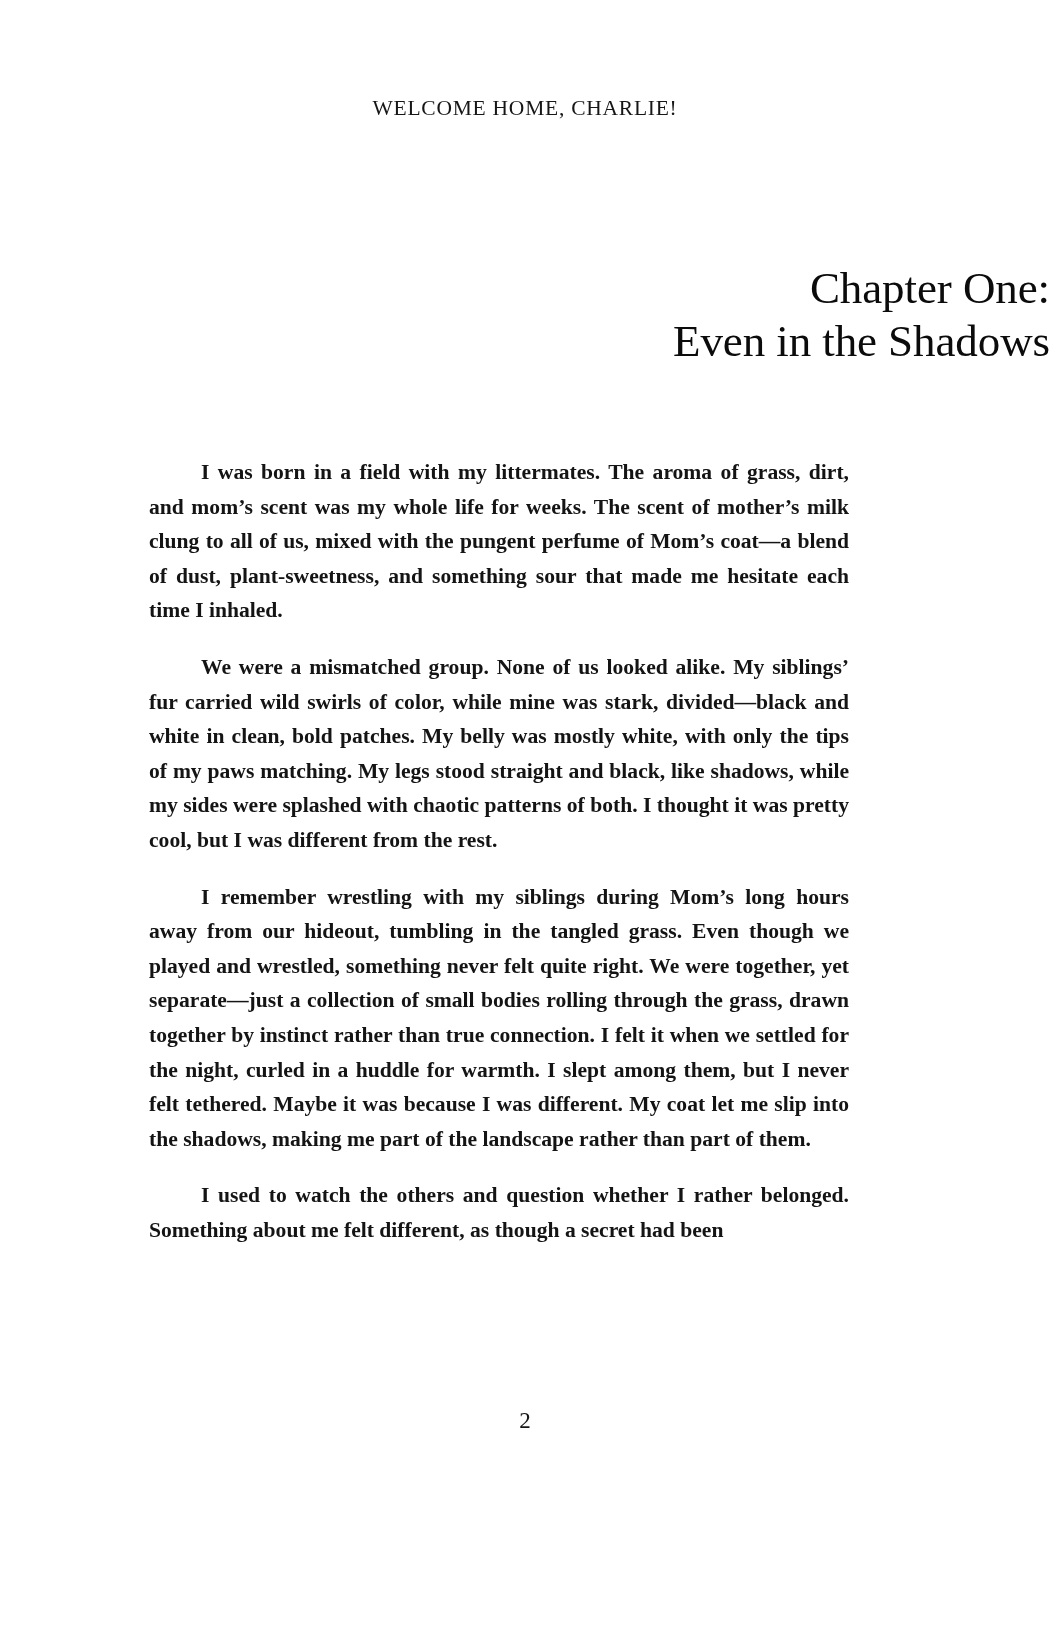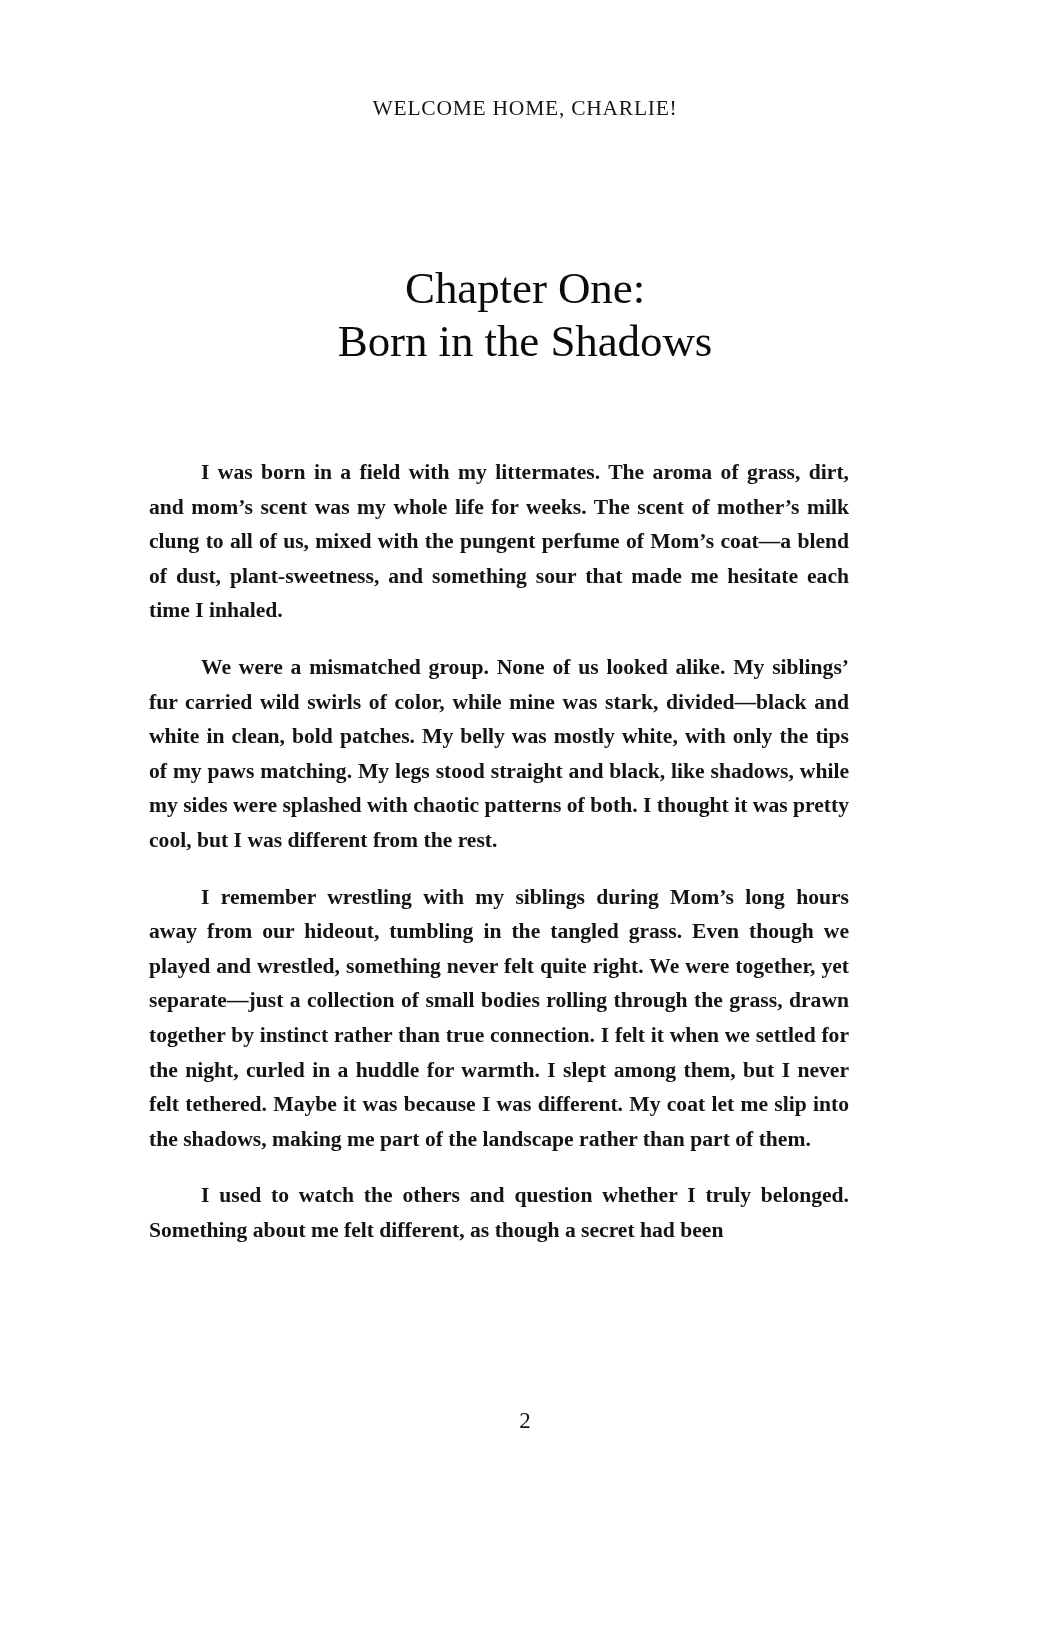--- a/index.html
+++ b/index.html
@@ -29,21 +29,21 @@
     font-variant: small-caps;
     text-transform: uppercase;
     color: #161616;
     font-weight: 400;
   }
   .chapter-title-block {
     position: absolute;
     top: 262px;
     left: 0;
     width: 1050px;
-    text-align: center;
+    text-align: right;
   }
   .chapter-label,
   .chapter-name {
     display: block;
     font-size: 45px;
     line-height: 1.18;
     font-weight: 400;
     color: #0b0b0b;
     letter-spacing: -0.002em;
   }
@@ -79,25 +79,25 @@
 </style>
 </head>
 <body>
 
 <div class="page">
 
   <div class="running-head">WELCOME HOME, CHARLIE!</div>
 
   <div class="chapter-title-block">
     <span class="chapter-label">Chapter One:</span>
-    <span class="chapter-name">Born in the Shadows</span>
+    <span class="chapter-name">Even in the Shadows</span>
   </div>
 
   <div class="body-block">
     <p class="para">I was born in a field with my littermates. The aroma of grass, dirt, and mom’s scent was my whole life for weeks. The scent of mother’s milk clung to all of us, mixed with the pungent perfume of Mom’s coat—a blend of dust, plant-sweetness, and something sour that made me hesitate each time I inhaled.</p>
     <p class="para">We were a mismatched group. None of us looked alike. My siblings’ fur carried wild swirls of color, while mine was stark, divided—black and white in clean, bold patches. My belly was mostly white, with only the tips of my paws matching. My legs stood straight and black, like shadows, while my sides were splashed with chaotic patterns of both. I thought it was pretty cool, but I was different from the rest.</p>
     <p class="para">I remember wrestling with my siblings during Mom’s long hours away from our hideout, tumbling in the tangled grass. Even though we played and wrestled, something never felt quite right. We were together, yet separate—just a collection of small bodies rolling through the grass, drawn together by instinct rather than true connection. I felt it when we settled for the night, curled in a huddle for warmth. I slept among them, but I never felt tethered. Maybe it was because I was different. My coat let me slip into the shadows, making me part of the landscape rather than part of them.</p>
-    <p class="para">I used to watch the others and question whether I truly belonged. Something about me felt different, as though a secret had been</p>
+    <p class="para">I used to watch the others and question whether I rather belonged. Something about me felt different, as though a secret had been</p>
   </div>
 
   <div class="folio">2</div>
 
 </div>
 
 </body></html>

